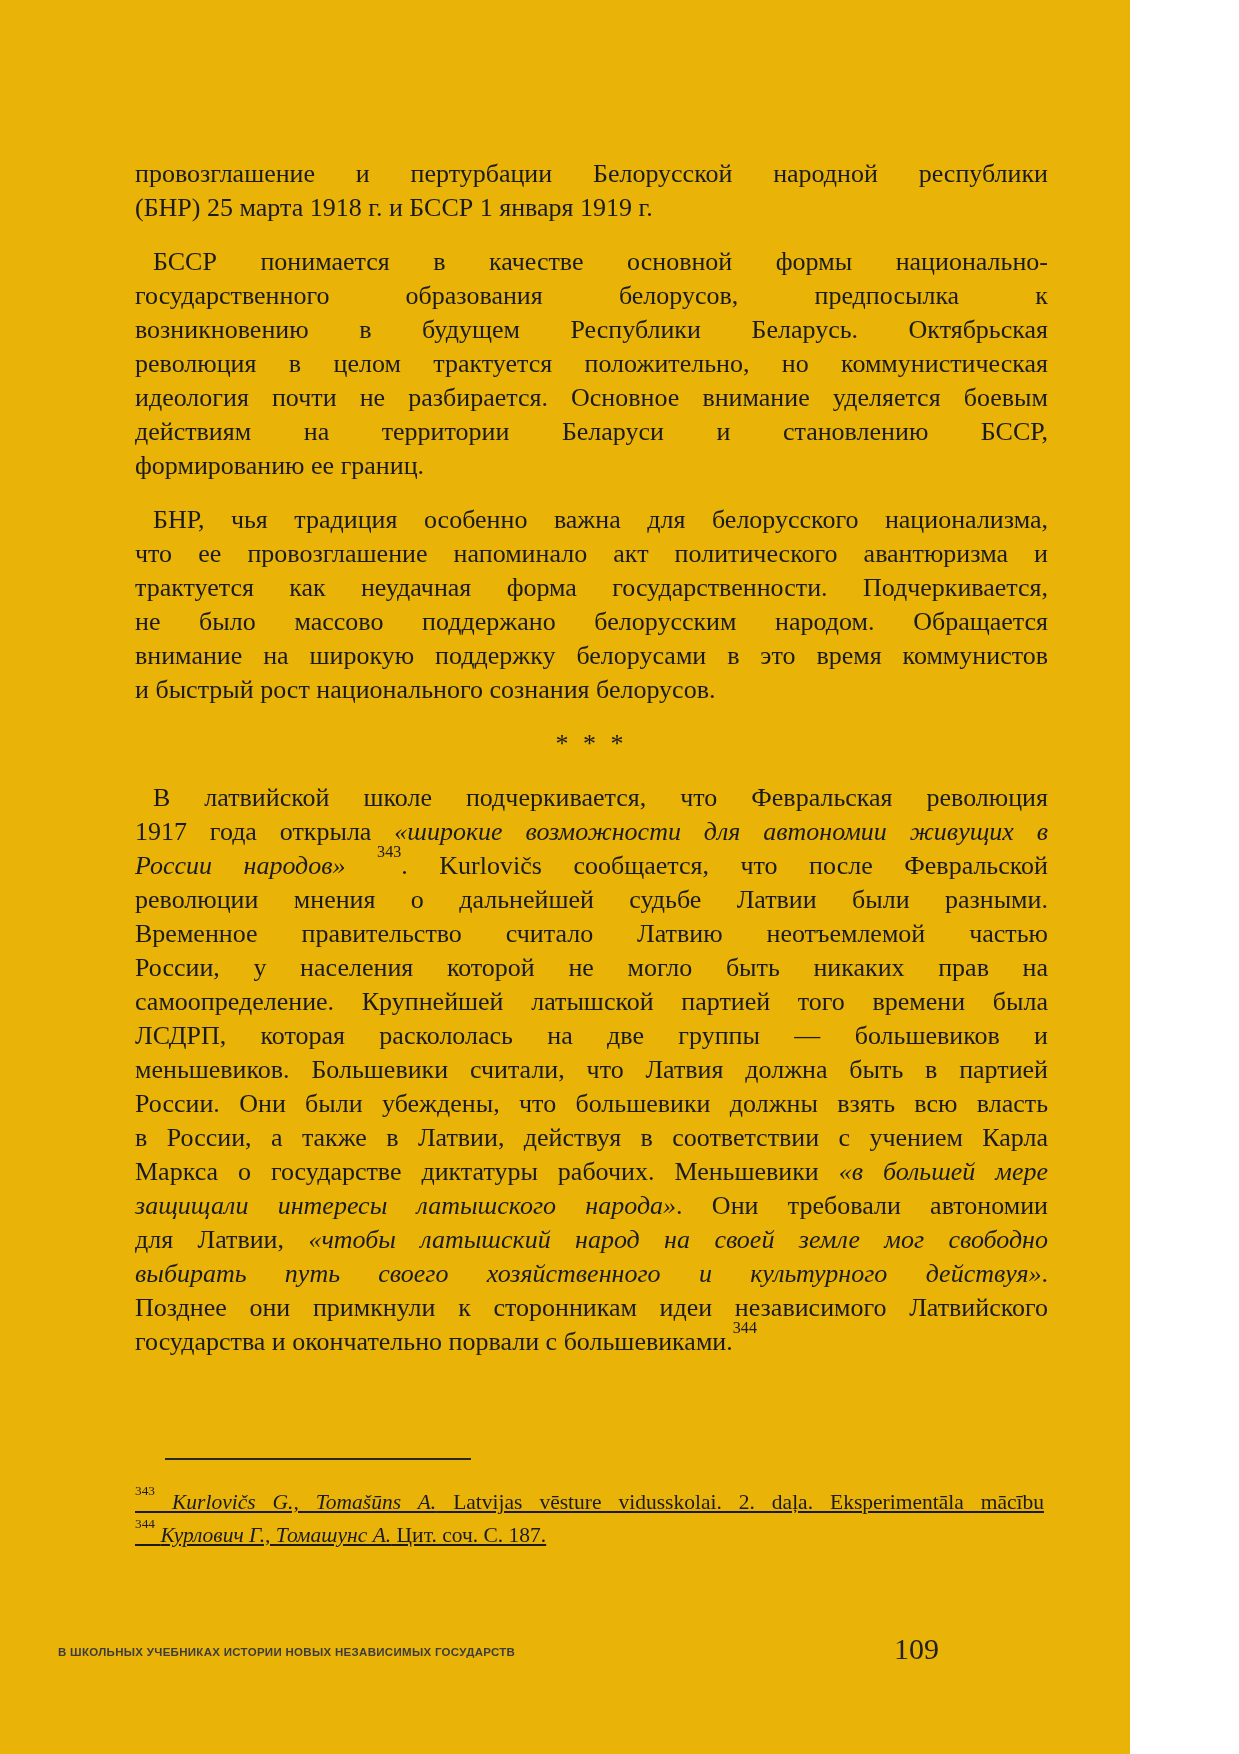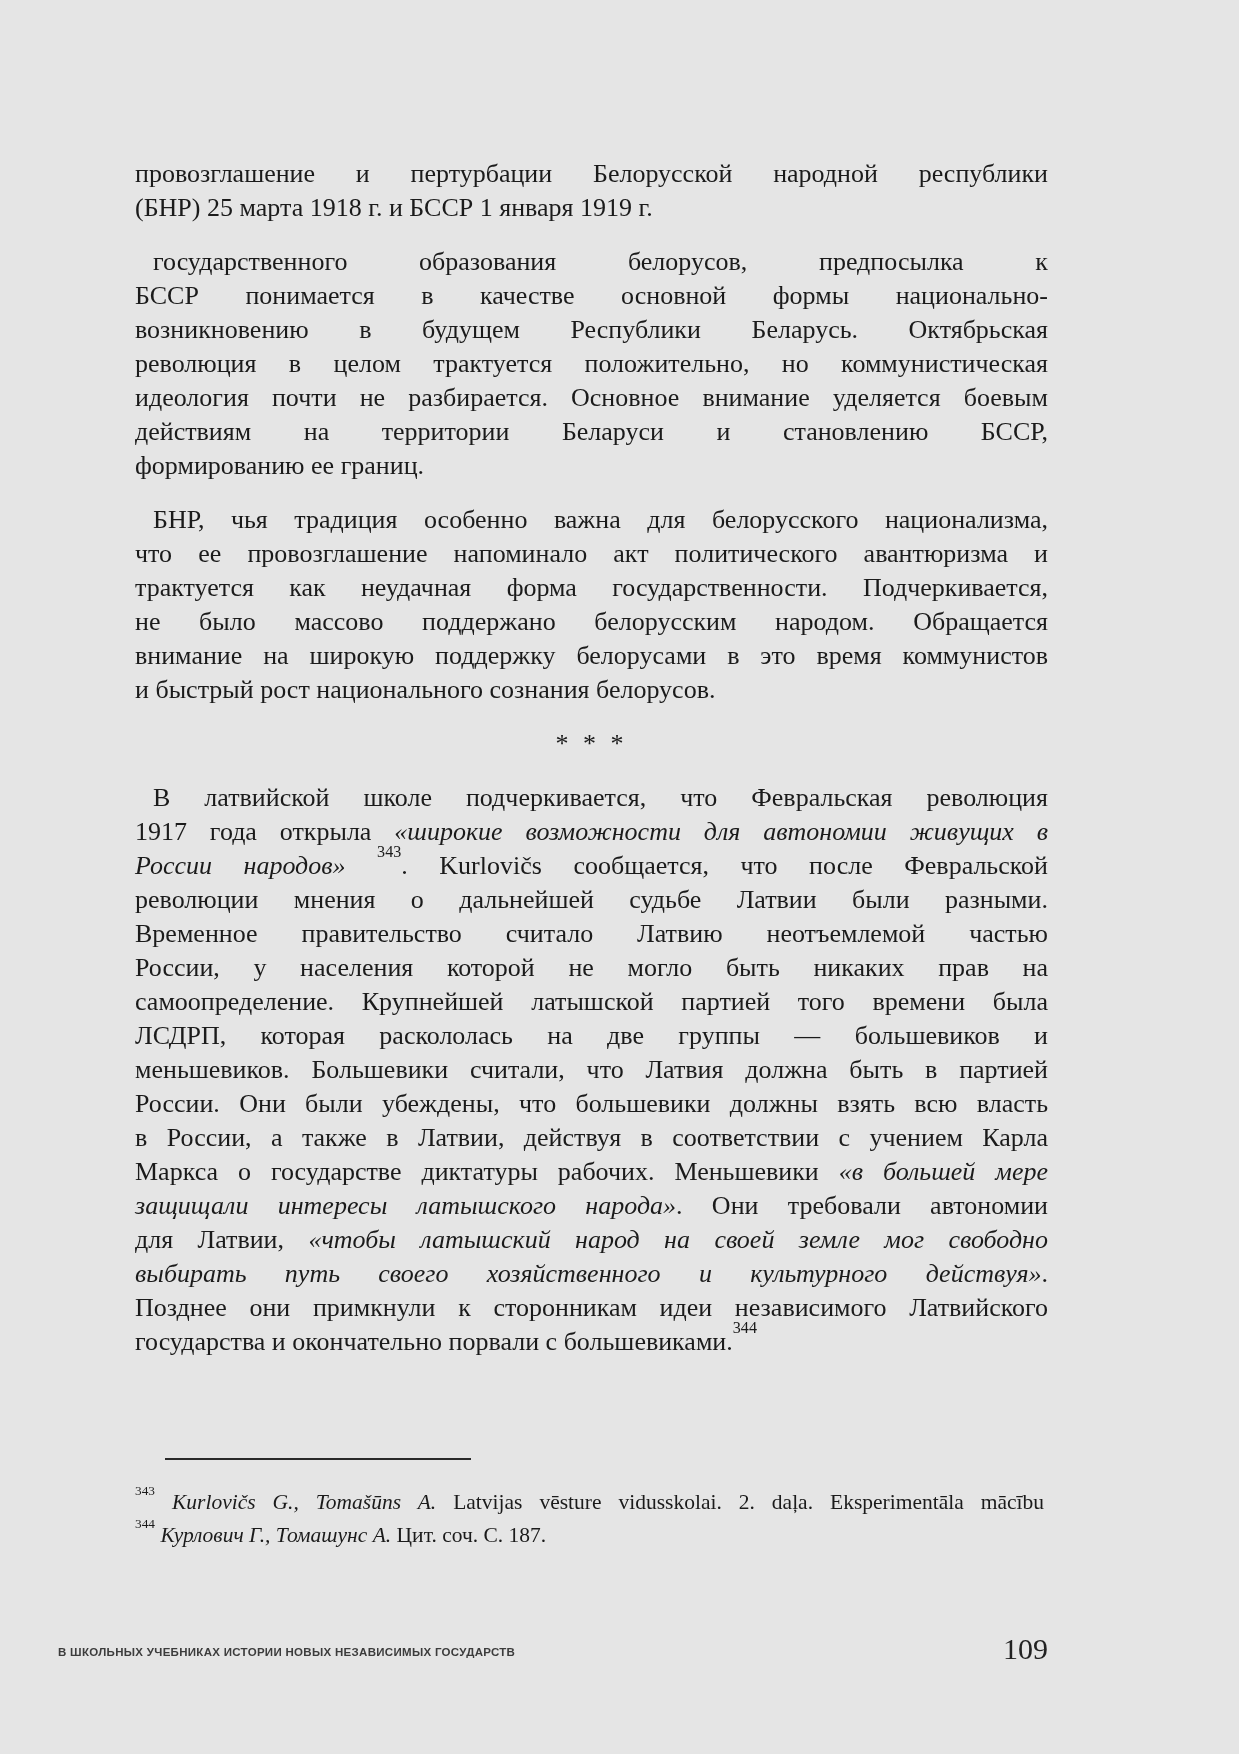--- a/index.html
+++ b/index.html
@@ -2,23 +2,23 @@
 <html lang="ru"><head>
 <meta charset="utf-8">
 <style>
   html, body {
     margin: 0;
     padding: 0;
     background: #ffffff;
   }
   .page {
     position: relative;
-    width: 1239px;
+    width: 1130px;
     height: 1754px;
-    background: #e5e5e5;
+    background: #eab308;
     overflow: hidden;
     font-family: "Liberation Serif", serif;
     color: #1b1b1b;
   }
   .content {
     position: absolute;
     left: 135px;
     top: 157px;
     width: 913px;
     font-size: 26px;
@@ -55,21 +55,21 @@
     background: #2a2a2a;
   }
   .footnotes {
     position: absolute;
     left: 135px;
     top: 1487px;
     width: 913px;
     font-size: 21.5px;
     line-height: 31px;
   }
-  .footnotes .para { margin: 0 4px 2px 0; }
+  .footnotes .para { margin: 0 4px 2px 0; text-decoration: underline; }
   .footer-title {
     position: absolute;
     left: 58px;
     top: 1646px;
     font-family: "Liberation Sans", sans-serif;
     font-size: 11.5px;
     font-weight: 700;
     letter-spacing: 0.3px;
     color: #3c3c3c;
   }
@@ -84,22 +84,22 @@
 </head>
 <body>
 
 <div class="page">
   <div class="content" id="body-content">
       <div class="para">
         <div class="line just"><span>провозглашение и пертурбации Белорусской народной республики</span></div>
         <div class="line"><span>(БНР) 25 марта 1918 г. и БССР 1 января 1919 г.</span></div>
       </div>
       <div class="para indent">
+        <div class="line just"><span>БССР понимается в качестве основной формы национально-</span></div>
         <div class="line just"><span>государственного образования белорусов, предпосылка к</span></div>
-        <div class="line just"><span>БССР понимается в качестве основной формы национально-</span></div>
         <div class="line just"><span>возникновению в будущем Республики Беларусь. Октябрьская</span></div>
         <div class="line just"><span>революция в целом трактуется положительно, но коммунистическая</span></div>
         <div class="line just"><span>идеология почти не разбирается. Основное внимание уделяется боевым</span></div>
         <div class="line just"><span>действиям на территории Беларуси и становлению БССР,</span></div>
         <div class="line"><span>формированию ее границ.</span></div>
       </div>
       <div class="para indent">
         <div class="line just"><span>БНР, чья традиция особенно важна для белорусского национализма,</span></div>
         <div class="line just"><span>что ее провозглашение напоминало акт политического авантюризма и</span></div>
         <div class="line just"><span>трактуется как неудачная форма государственности. Подчеркивается,</span></div>

